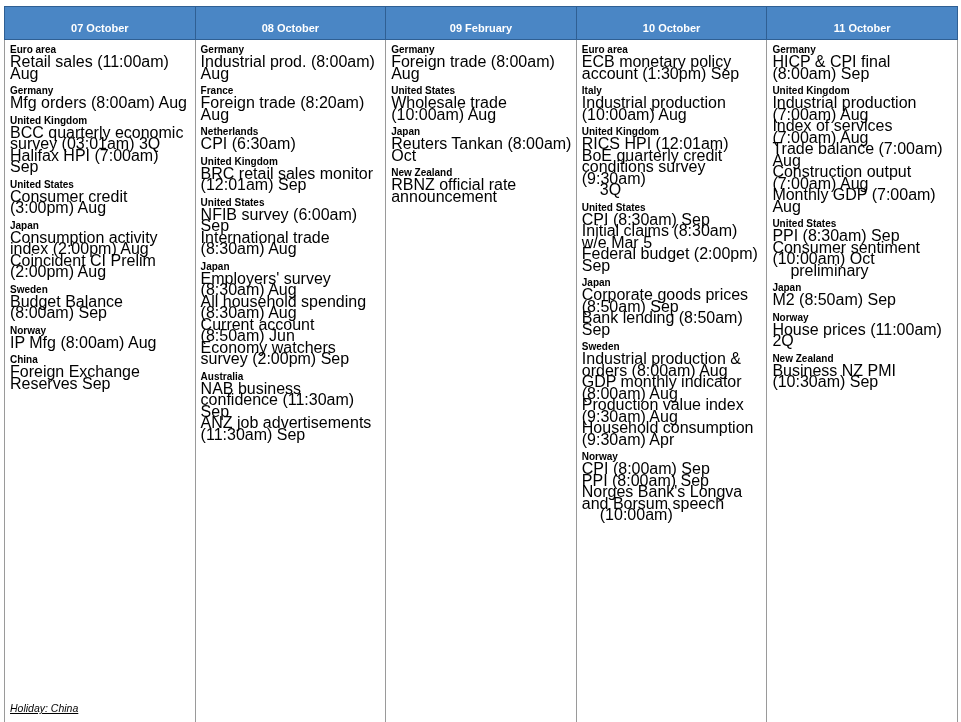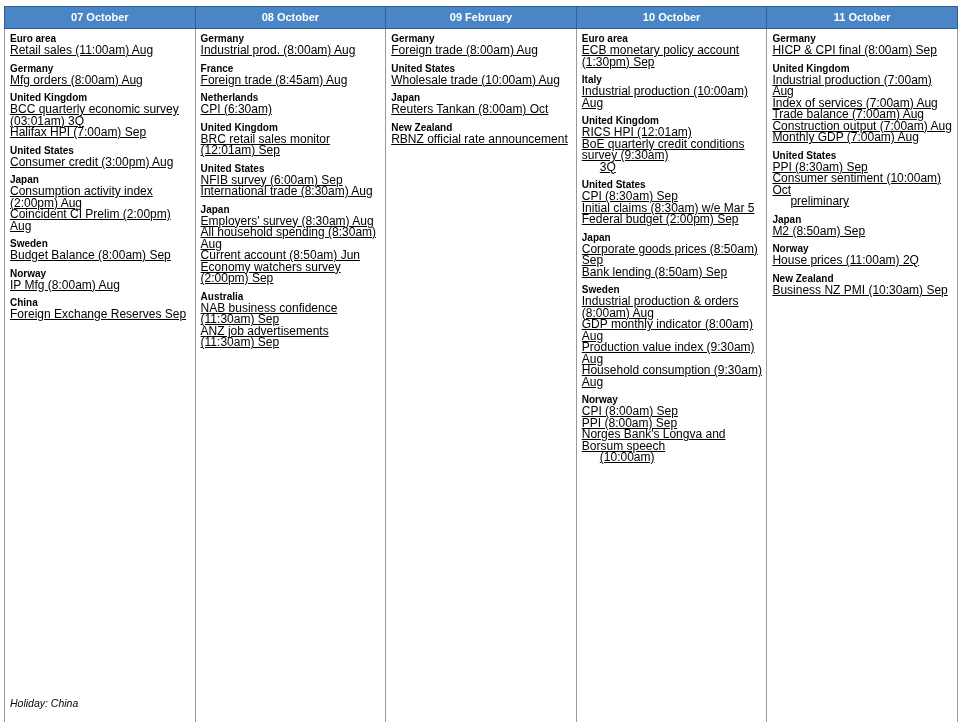--- a/index.html
+++ b/index.html
@@ -27,21 +27,21 @@
   }
   .cal-table col {
     width: 190.6px;
   }
   th.day-header {
     background: #4a86c5;
     color: #ffffff;
     font-size: 11px;
     font-weight: bold;
     text-align: center;
-    padding: 3px 0 3px 0;
+    padding: 14px 0 3px 0;
     border: 1px solid #2f5f93;
     height: 15px;
     line-height: 13px;
   }
   td.day-cell {
     border: 1px solid #9a9a9a;
     border-top: none;
     vertical-align: top;
     padding: 4px 4px 4px 5px;
     height: 690px;
@@ -53,35 +53,35 @@
   .country-block {
     margin-bottom: 6px;
   }
   .country-name {
     font-size: 10px;
     font-weight: bold;
     line-height: 12px;
     margin-bottom: 0px;
   }
   .event {
-    font-size: 12px;
+    font-size: 16px;
     line-height: 11.5px;
     white-space: normal;
-    text-decoration: underline;
   }
   .event .cont {
     display: block;
     padding-left: 18px;
   }
   .holiday {
     position: absolute;
-    bottom: 14px;
+    bottom: 20px;
     left: 0;
     font-size: 10.5px;
     font-style: italic;
+    text-decoration: underline;
   }
 </style>
 </head>
 <body>
 
 <div class="calendar">
   <table class="cal-table">
     <colgroup>
       <col>
         <col>
@@ -141,21 +141,21 @@
         </td>
 
         <td class="day-cell">
           <div class="cell-inner">
             <div class="country-block">
               <div class="country-name">Germany</div>
               <div class="event">Industrial prod. (8:00am) Aug</div>
             </div>
             <div class="country-block">
               <div class="country-name">France</div>
-              <div class="event">Foreign trade (8:45am) Aug</div>
+              <div class="event">Foreign trade (8:20am) Aug</div>
             </div>
             <div class="country-block">
               <div class="country-name">Netherlands</div>
               <div class="event">CPI (6:30am)</div>
             </div>
             <div class="country-block">
               <div class="country-name">United Kingdom</div>
               <div class="event">BRC retail sales monitor (12:01am) Sep</div>
             </div>
             <div class="country-block">
@@ -223,21 +223,21 @@
             <div class="country-block">
               <div class="country-name">Japan</div>
               <div class="event">Corporate goods prices (8:50am) Sep</div>
               <div class="event">Bank lending (8:50am) Sep</div>
             </div>
             <div class="country-block">
               <div class="country-name">Sweden</div>
               <div class="event">Industrial production &amp; orders (8:00am) Aug</div>
               <div class="event">GDP monthly indicator (8:00am) Aug</div>
               <div class="event">Production value index (9:30am) Aug</div>
-              <div class="event">Household consumption (9:30am) Aug</div>
+              <div class="event">Household consumption (9:30am) Apr</div>
             </div>
             <div class="country-block">
               <div class="country-name">Norway</div>
               <div class="event">CPI (8:00am) Sep</div>
               <div class="event">PPI (8:00am) Sep</div>
               <div class="event"><span>Norges Bank's Longva and Borsum speech</span><span class="cont">(10:00am)</span></div>
             </div>
           </div>
         </td>
 

